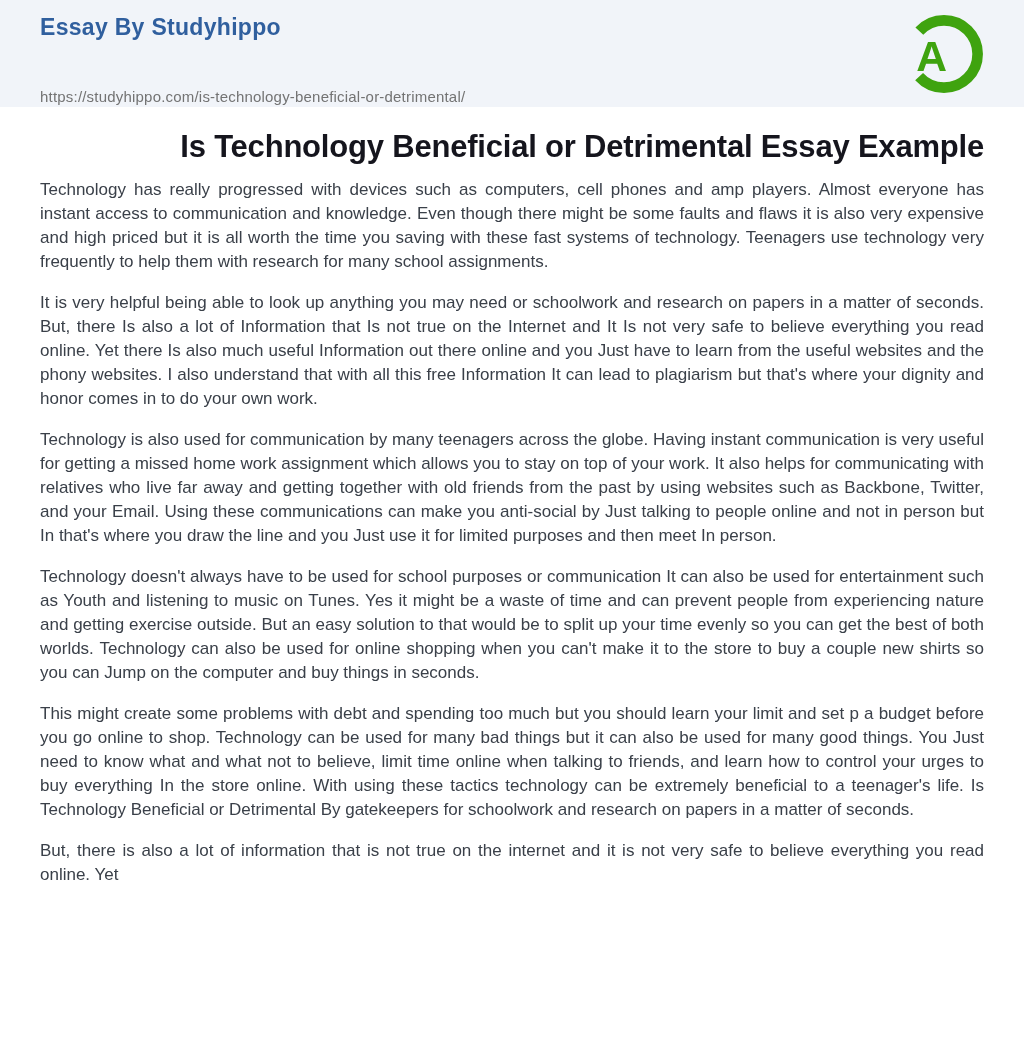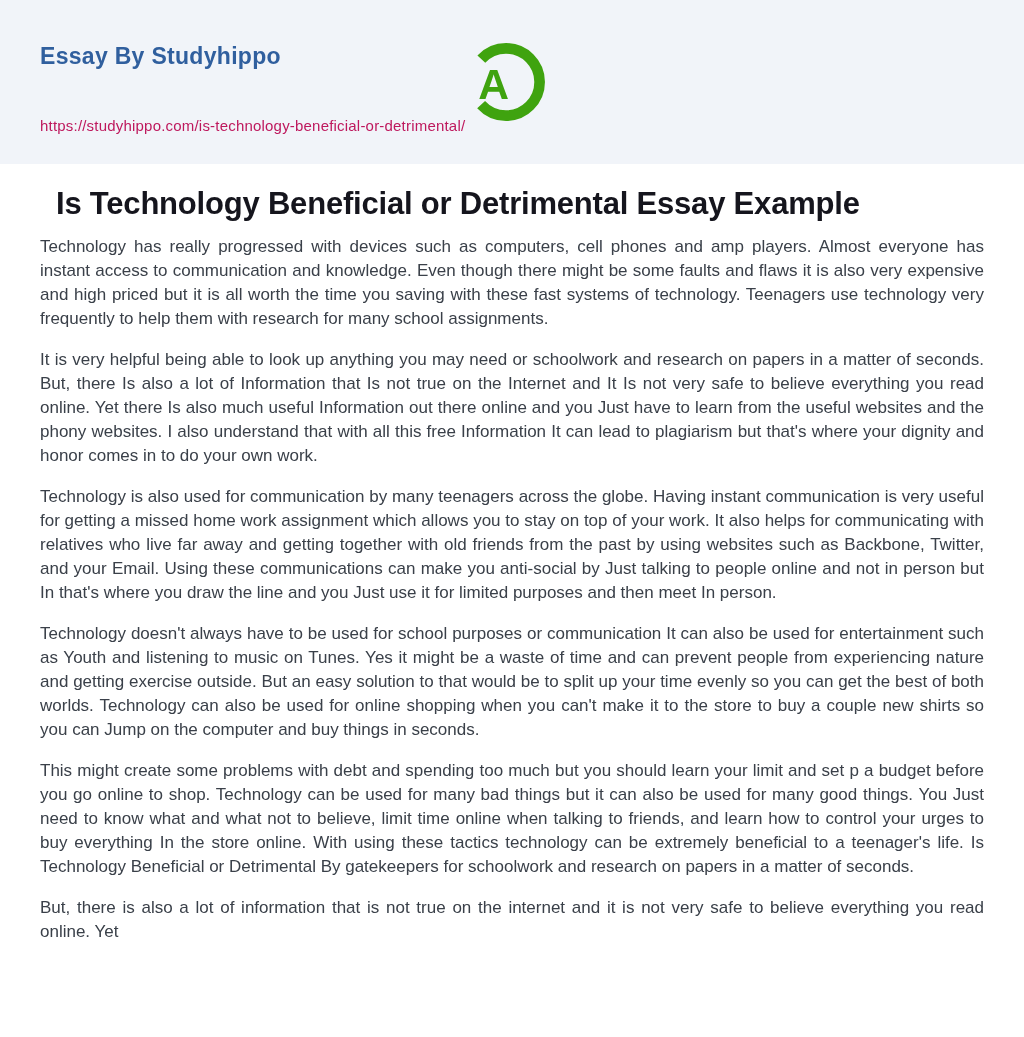--- a/index.html
+++ b/index.html
@@ -8,53 +8,55 @@
     padding: 0;
     background: #ffffff;
     font-family: "Liberation Sans", sans-serif;
   }
   body {
     width: 1024px;
     min-height: 1037px;
   }
   .page-header {
     background: #f1f4f9;
-    height: 164px;
+    height: 107px;
     display: flex;
     align-items: center;
+    justify-content: space-between;
     padding: 0 39px 0 40px;
   }
   .header-text { padding-top: 12px; }
   .site-title {
     margin: 0 0 13px 0;
     color: #305f9e;
     font-size: 23px;
     font-weight: bold;
     letter-spacing: 0.3px;
   }
   .source-url {
     display: block;
-    color: #be185d;
+    color: #737373;
     font-size: 15px;
     text-decoration: none;
     letter-spacing: 0.2px;
     margin-top: 47px;
   }
   .logo { width: 82px; height: 86px; }
   .logo svg { display: block; width: 100%; height: 100%; }
   .content {
     padding: 22px 40px 0 40px;
   }
   .essay-title {
-    margin: 0 0 14px 16px;
+    margin: 0 0 14px 0;
     color: #15151d;
     font-size: 31px;
     line-height: 35px;
     font-weight: bold;
     letter-spacing: -0.2px;
+    text-align: right;
   }
   .essay-paragraph {
     margin: 1px 0 17px 0;
     color: #3a4049;
     font-size: 17px;
     line-height: 24px;
     text-align: justify;
   }
   .essay-paragraph:last-child { margin-bottom: 0; }
 </style>

